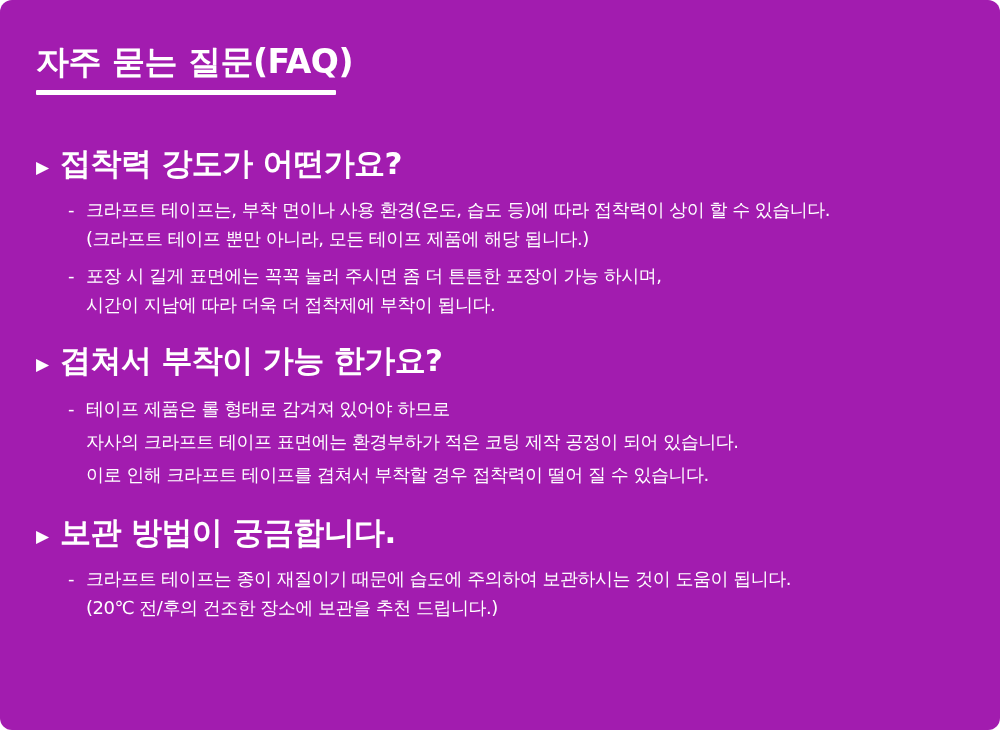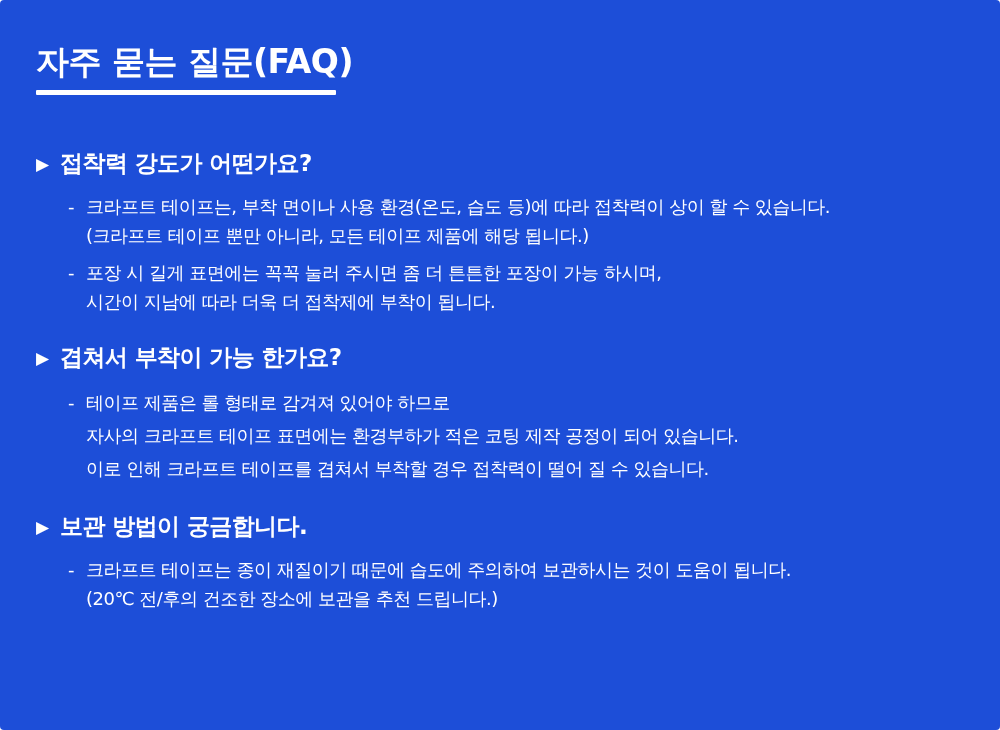--- a/index.html
+++ b/index.html
@@ -71,21 +71,21 @@
     gap: 11px;
   }
   .q-marker {
     flex: 0 0 auto;
     font-size: 17px;
     line-height: 30px;
     color: #ffffff;
     transform: translateY(-1px);
   }
   .question-text {
-    font-size: 23px;
+    font-size: 31px;
     line-height: 30px;
     font-weight: 700;
     letter-spacing: -0.6px;
     color: #ffffff;
     white-space: nowrap;
   }
 
   .answer-group {
     margin-top: 12px;
     padding-left: 32px;
@@ -122,21 +122,21 @@
   }
 
   
   .answer-block.loose .answer-line {
     line-height: 33px;
   }
 </style>
 </head>
 <body>
 
-<div class="faq-card" style="background: #1d4ed8; color: rgb(255, 255, 255); border-radius: 4px;">
+<div class="faq-card" style="background: #a21caf; color: rgb(255, 255, 255); border-radius: 12px;">
 
   <div class="title-block">
     <h1 class="faq-title">자주 묻는 질문(FAQ)</h1>
     <div class="title-rule"></div>
   </div>
 
   <div class="faq-list">
       <div class="faq-item">
         <div class="question-row">
           <span class="q-marker">▶</span>

